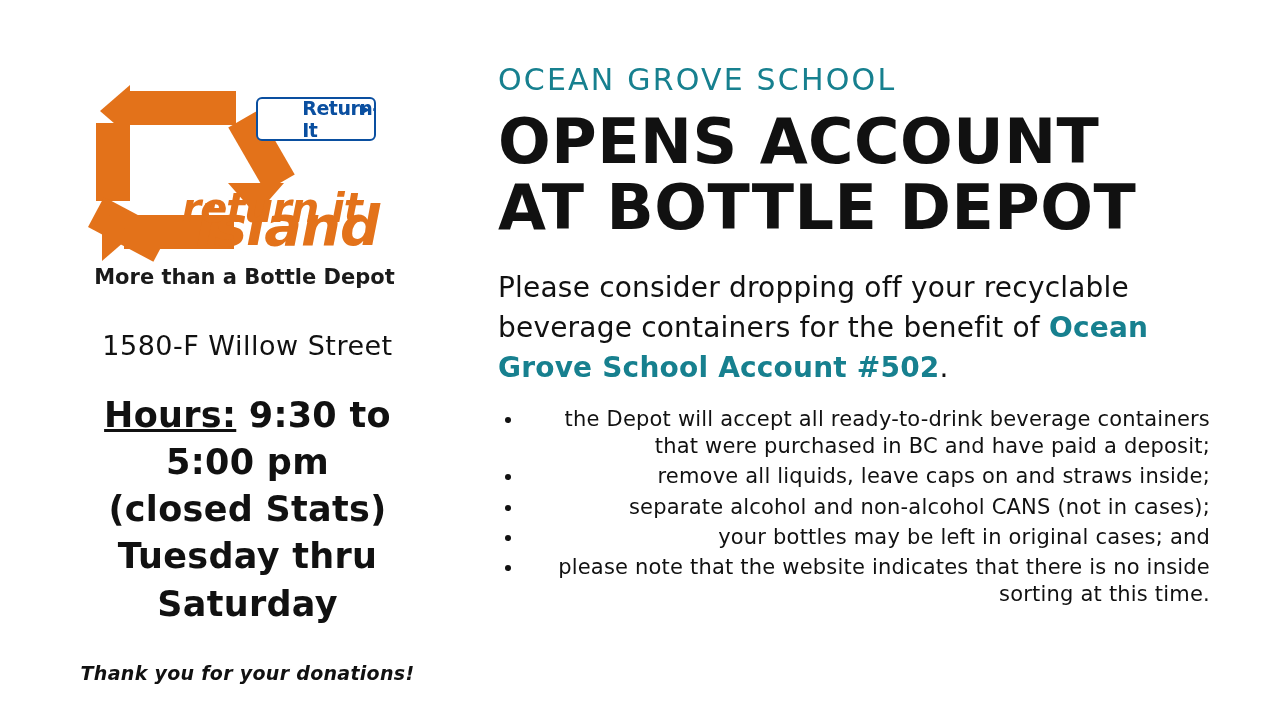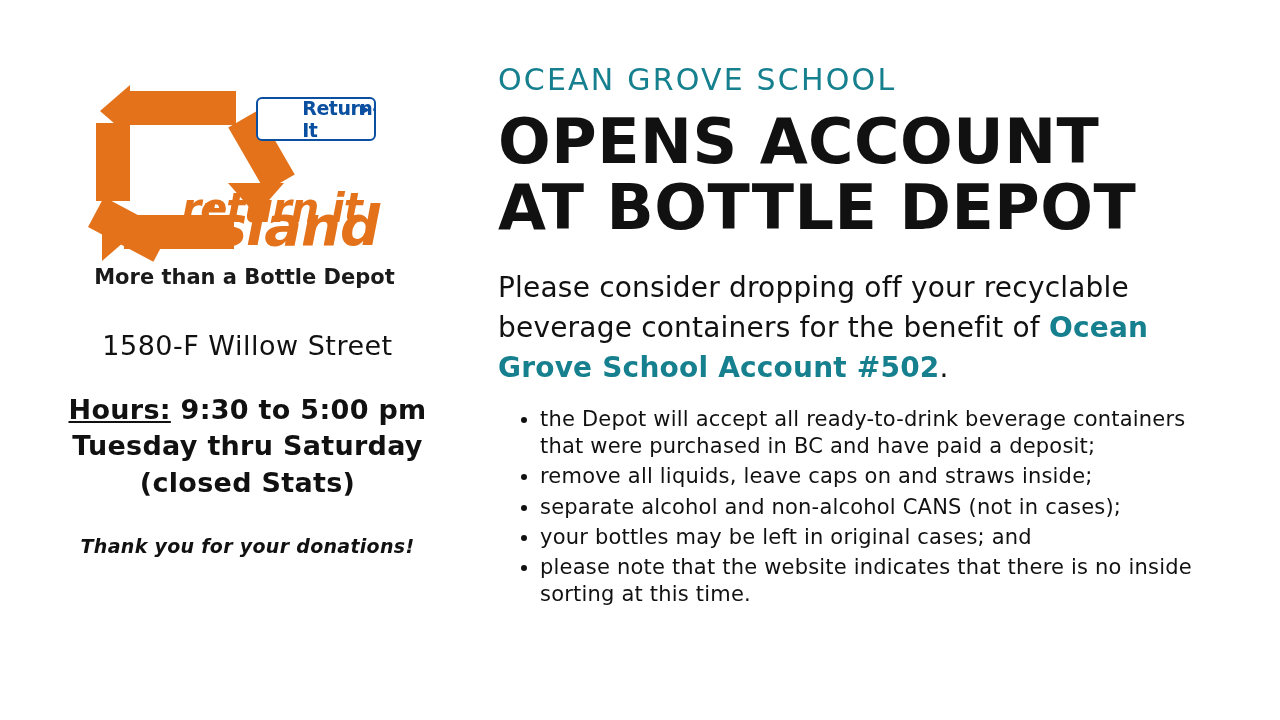--- a/index.html
+++ b/index.html
@@ -174,21 +174,21 @@
     color: #111111;
     line-height: 1.32;
     letter-spacing: 0.5px;
   }
 
   .hours-block {
     margin-top: 28px;
     text-align: center;
     font-family: "DejaVu Sans", sans-serif;
     font-weight: bold;
-    font-size: 27px;
+    font-size: 35px;
     color: #111111;
     line-height: 1.35;
     letter-spacing: 0.3px;
   }
   .hours-label { text-decoration: underline; }
 
   .thanks {
     margin-top: 34px;
     font-family: "DejaVu Sans", sans-serif;
     font-style: italic;
@@ -226,23 +226,24 @@
     line-height: 1.42;
     color: #111111;
     margin-bottom: 18px;
     letter-spacing: 0.2px;
   }
   .accent {
     color: #17808f;
     font-weight: bold;
   }
   ul.notes {
-    margin: 16px;
+    margin: 0;
     padding-left: 26px;
     list-style: disc;
+    text-align: right;
   }
   ul.notes li {
     font-family: "DejaVu Sans", sans-serif;
     font-size: 21px;
     line-height: 1.30;
     color: #111111;
     margin-bottom: 3px;
     letter-spacing: 0.2px;
   }
 </style>
@@ -277,22 +278,22 @@
     </div>
 
     <div class="address">
       <div>1580-F Willow Street</div>
     </div>
 
     <div class="hours-block">
       <div>
         <span class="hours-label">Hours:</span><span> 9:30 to 5:00 pm</span>
       </div>
+      <div>(closed Stats)</div>
       <div>Tuesday thru Saturday</div>
-      <div>(closed Stats)</div>
     </div>
 
     <div class="thanks">Thank you for your donations!</div>
   </div>
 
   <div class="right-col">
     <div class="eyebrow">OCEAN GROVE SCHOOL</div>
 
     <div class="headline">
       <div>OPENS ACCOUNT</div>

